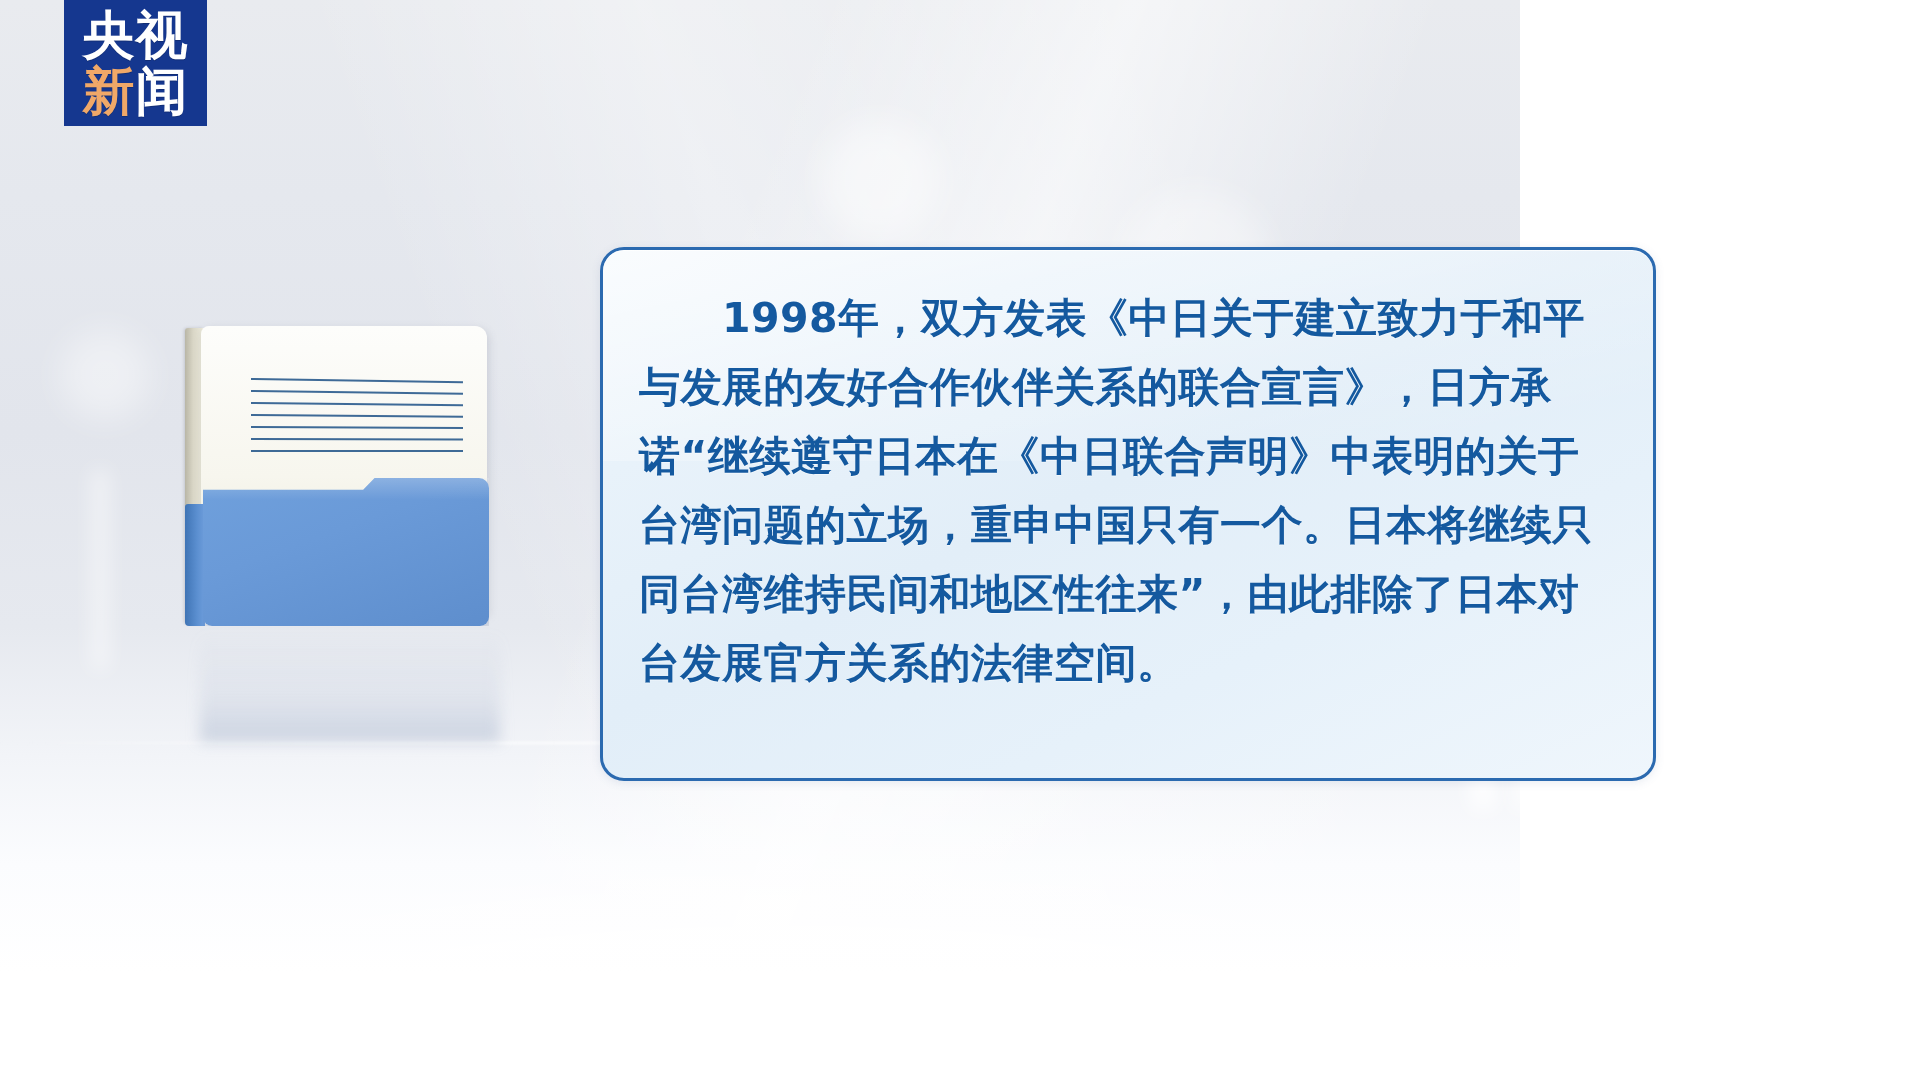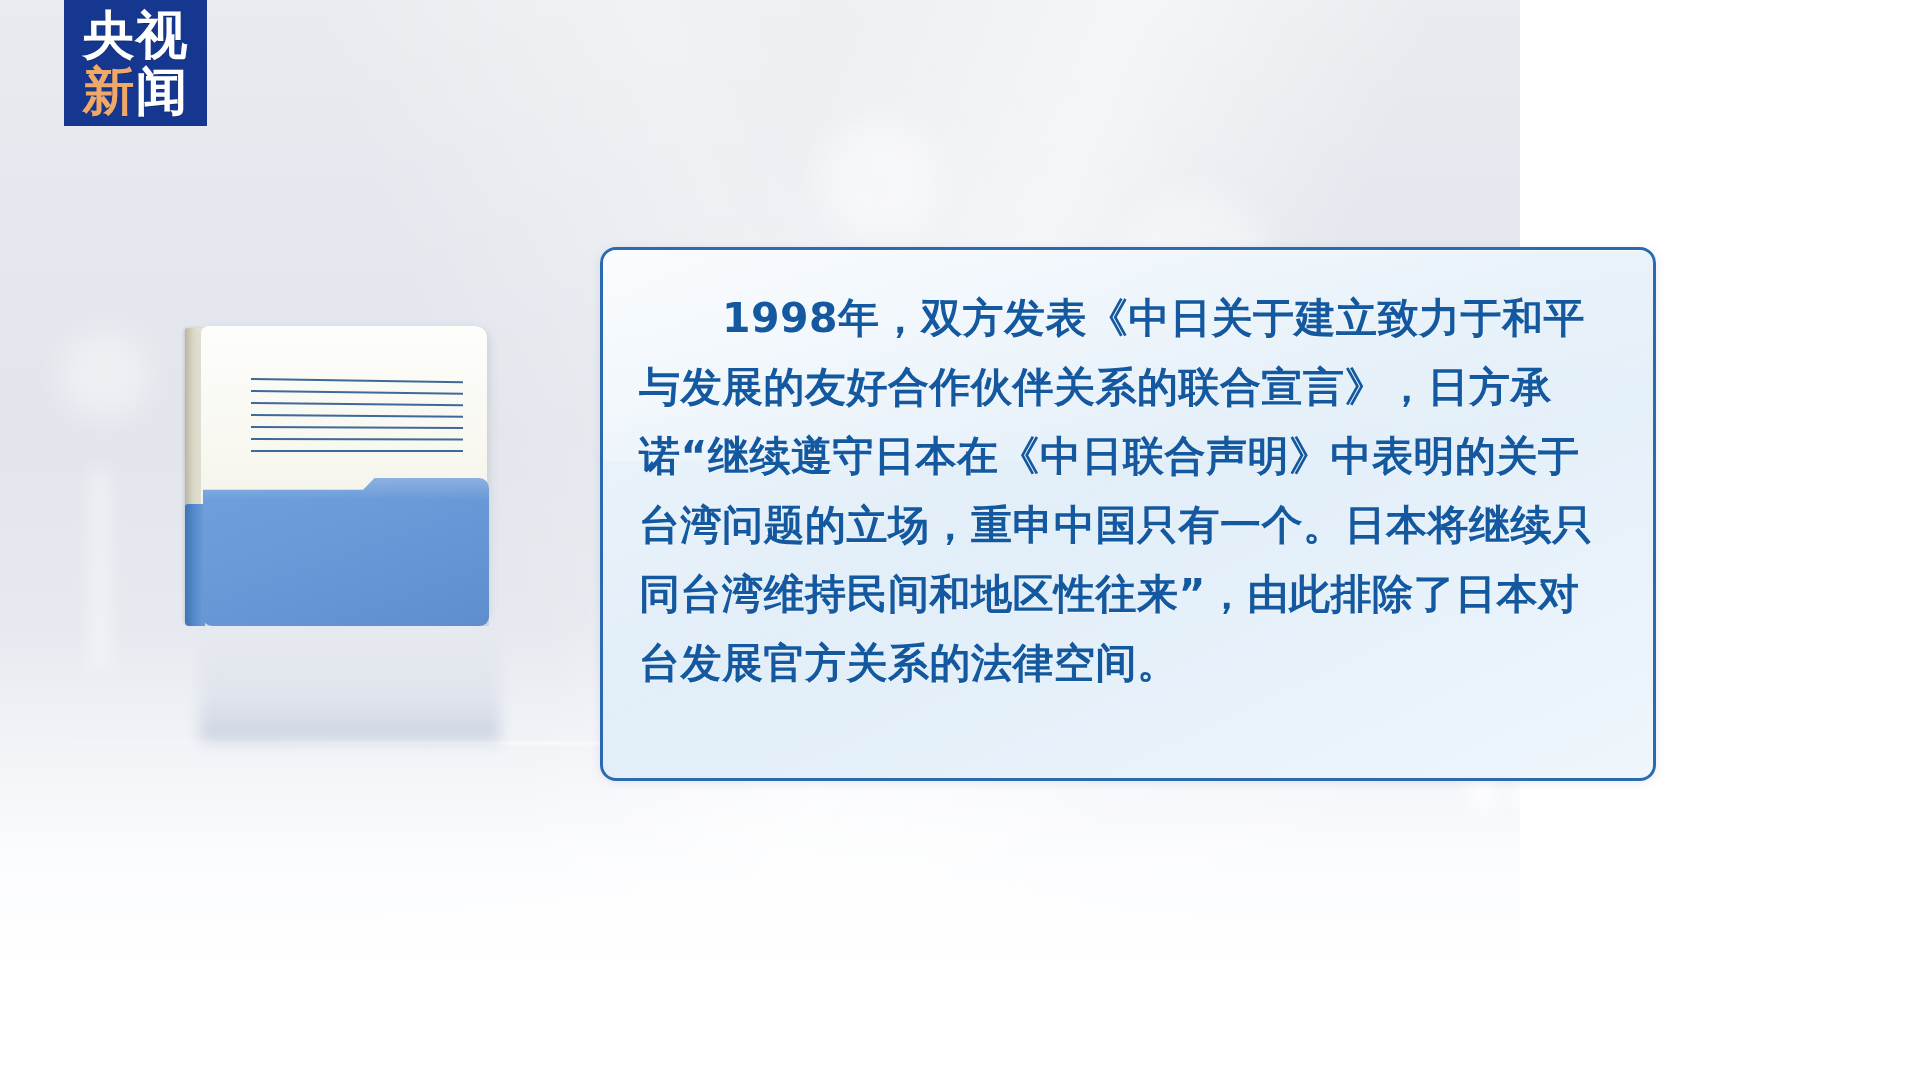--- a/index.html
+++ b/index.html
@@ -142,21 +142,21 @@
     transform:scaleY(-1);
     pointer-events:none;
   }
 
   
   .panel{
     position:absolute;
     left:600px; top:247px;
     width:1056px; height:534px;
     border:3px solid #2b6ab0;
-    border-radius:16px;
+    border-radius:24px;
     background:linear-gradient(155deg,
         #f1f7fc 0%,
         #e8f2fa 22%,
         #e2eef8 46%,
         #e6f1fa 70%,
         #eff6fc 100%);
     box-shadow:0 2px 10px rgba(70,100,150,.12), inset 0 1px 0 rgba(255,255,255,.8);
     overflow:hidden;
   }
   .panel-sheen{

